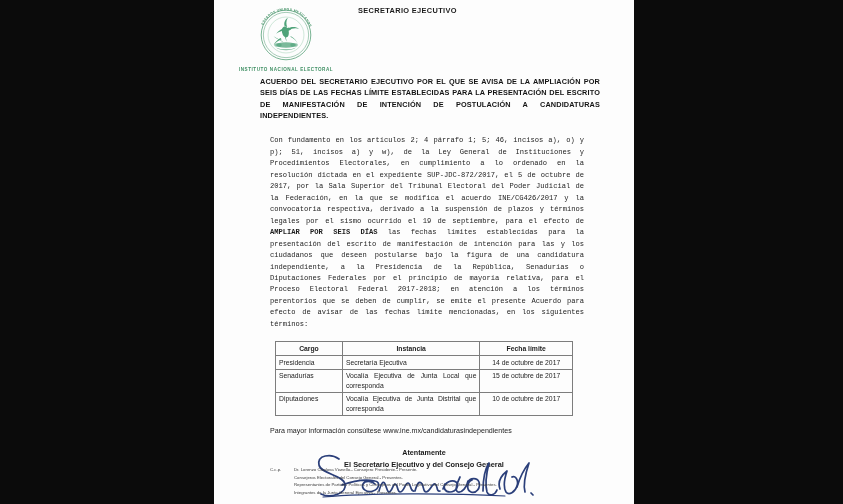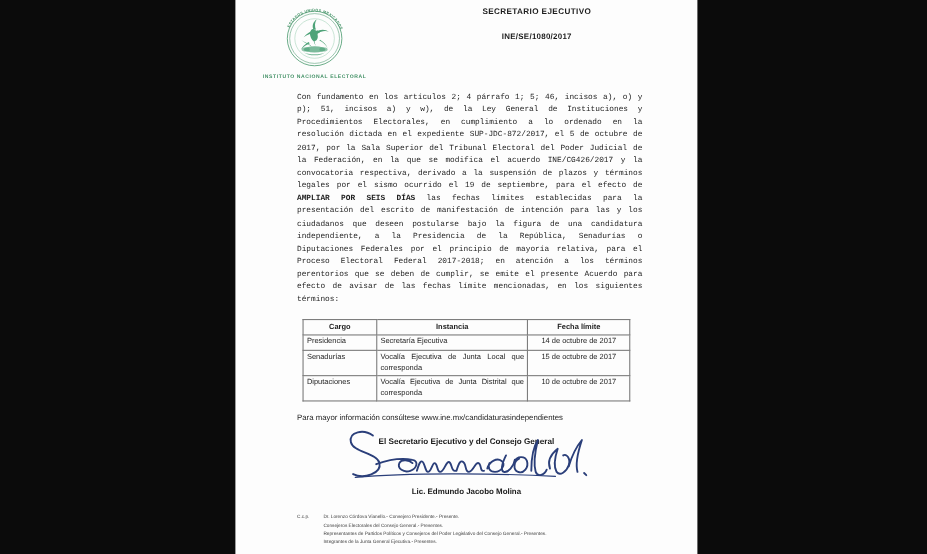--- a/index.html
+++ b/index.html
@@ -57,21 +57,21 @@
     color: #3f8f63;
     font-weight: bold;
     margin-top: 1px;
     white-space: nowrap;
   }
   .hdr-right {
     position: absolute;
     right: 16px;
     top: 6px;
     width: 260px;
-    text-align: center;
+    text-align: left;
   }
   .hdr-line1 {
     font-size: 7.4px;
     font-weight: bold;
     letter-spacing: 0.35px;
     color: #1c1c1c;
   }
   .hdr-line2 {
     font-size: 7.2px;
     font-weight: bold;
@@ -229,24 +229,24 @@
             <ellipse cx="37" cy="66" rx="6" ry="3" opacity="0.6"></ellipse>
             <ellipse cx="63" cy="66" rx="6" ry="3" opacity="0.6"></ellipse>
             <path d="M34 70 C40 74 60 74 66 70 C60 76 40 76 34 70 Z" opacity="0.8"></path>
           </g>
         </svg>
         <div class="logo-text">INSTITUTO NACIONAL ELECTORAL</div>
       </div>
 
       <div class="hdr-right">
         <div class="hdr-line1">SECRETARIO EJECUTIVO</div>
-        <div class="hdr-line2">INE/SE/1080/2017</div>
       </div>
     </div>
 
+    <div class="doc-title">ACUERDO DEL SECRETARIO EJECUTIVO POR EL QUE SE AVISA DE LA AMPLIACIÓN POR SEIS DÍAS DE LAS FECHAS LÍMITE ESTABLECIDAS PARA LA PRESENTACIÓN DEL ESCRITO DE MANIFESTACIÓN DE INTENCIÓN DE POSTULACIÓN A CANDIDATURAS INDEPENDIENTES.</div>
 
     <p class="body-para"><span>Con fundamento en los artículos  2; 4 párrafo 1; 5; 46, incisos a), o) y p); 51, incisos a) y w), de la Ley General de Instituciones y Procedimientos Electorales, en cumplimiento a lo ordenado en la resolución dictada en el expediente SUP-JDC-872/2017,  el 5 de octubre de 2017, por la Sala Superior del Tribunal Electoral del Poder Judicial de la Federación, en la que se modifica el acuerdo INE/CG426/2017 y la convocatoria respectiva, derivado a la suspensión de plazos y términos legales por el sismo ocurrido el 19 de septiembre, para el efecto de </span><b>AMPLIAR POR SEIS DÍAS</b><span> las fechas límites establecidas para la presentación del escrito de manifestación de intención para las y los ciudadanos que deseen postularse bajo la figura de una candidatura independiente, a la Presidencia de la República, Senadurías o Diputaciones Federales por el principio de mayoría relativa, para el Proceso Electoral Federal 2017-2018; en atención a los términos perentorios que se deben de cumplir, se emite el presente Acuerdo para efecto de avisar de las fechas límite mencionadas, en los siguientes términos:</span></p>
 
     <div class="tbl-wrap">
       <table class="dates">
         <thead>
           <tr>
             <th class="c-cargo">Cargo</th>
             <th class="c-inst">Instancia</th>
             <th class="c-fecha">Fecha límite</th>
@@ -268,20 +268,21 @@
             <td class="c-inst">Vocalía Ejecutiva de Junta Distrital que corresponda</td>
             <td class="c-fecha">10 de octubre de 2017</td>
           </tr>
         </tbody>
       </table>
     </div>
 
     <div class="info-line"><span>Para mayor información consúltese </span><span class="url">www.ine.mx/candidaturasindependientes</span></div>
 
     <div class="sign-block">
+      <div class="sign-atte">Atentamente</div>
       <div class="sign-role">El Secretario Ejecutivo y del Consejo General</div>
       <div class="sig-area">
         <svg class="sig-svg" width="230" height="60" viewBox="0 0 230 60">
           <g fill="none" stroke="#2b3f7a" stroke-width="1.7" stroke-linecap="round" stroke-linejoin="round">
             <path d="M30 8 C22 2 8 4 10 14 C12 23 34 24 36 33 C38 42 22 48 12 43"></path>
             <path d="M33 34 C44 30 56 28 66 30 C72 31 70 38 64 40 C58 42 52 38 54 33 C56 29 63 30 66 33"></path>
             <path d="M70 40 C72 33 74 29 76 33 C78 37 78 41 80 41 C83 41 84 33 86 33 C89 33 88 41 91 41 C95 41 96 32 99 32 C102 32 101 41 105 40"></path>
             <path d="M106 40 C108 33 110 29 113 33 C115 36 114 41 117 41 C121 41 123 32 126 33 C129 34 127 41 131 40"></path>
             <path d="M134 38 C136 31 143 28 147 31 C151 34 147 41 141 41 C136 41 134 37 136 33"></path>
             <path d="M151 26 C147 34 146 40 149 41 C153 42 158 36 159 30"></path>

